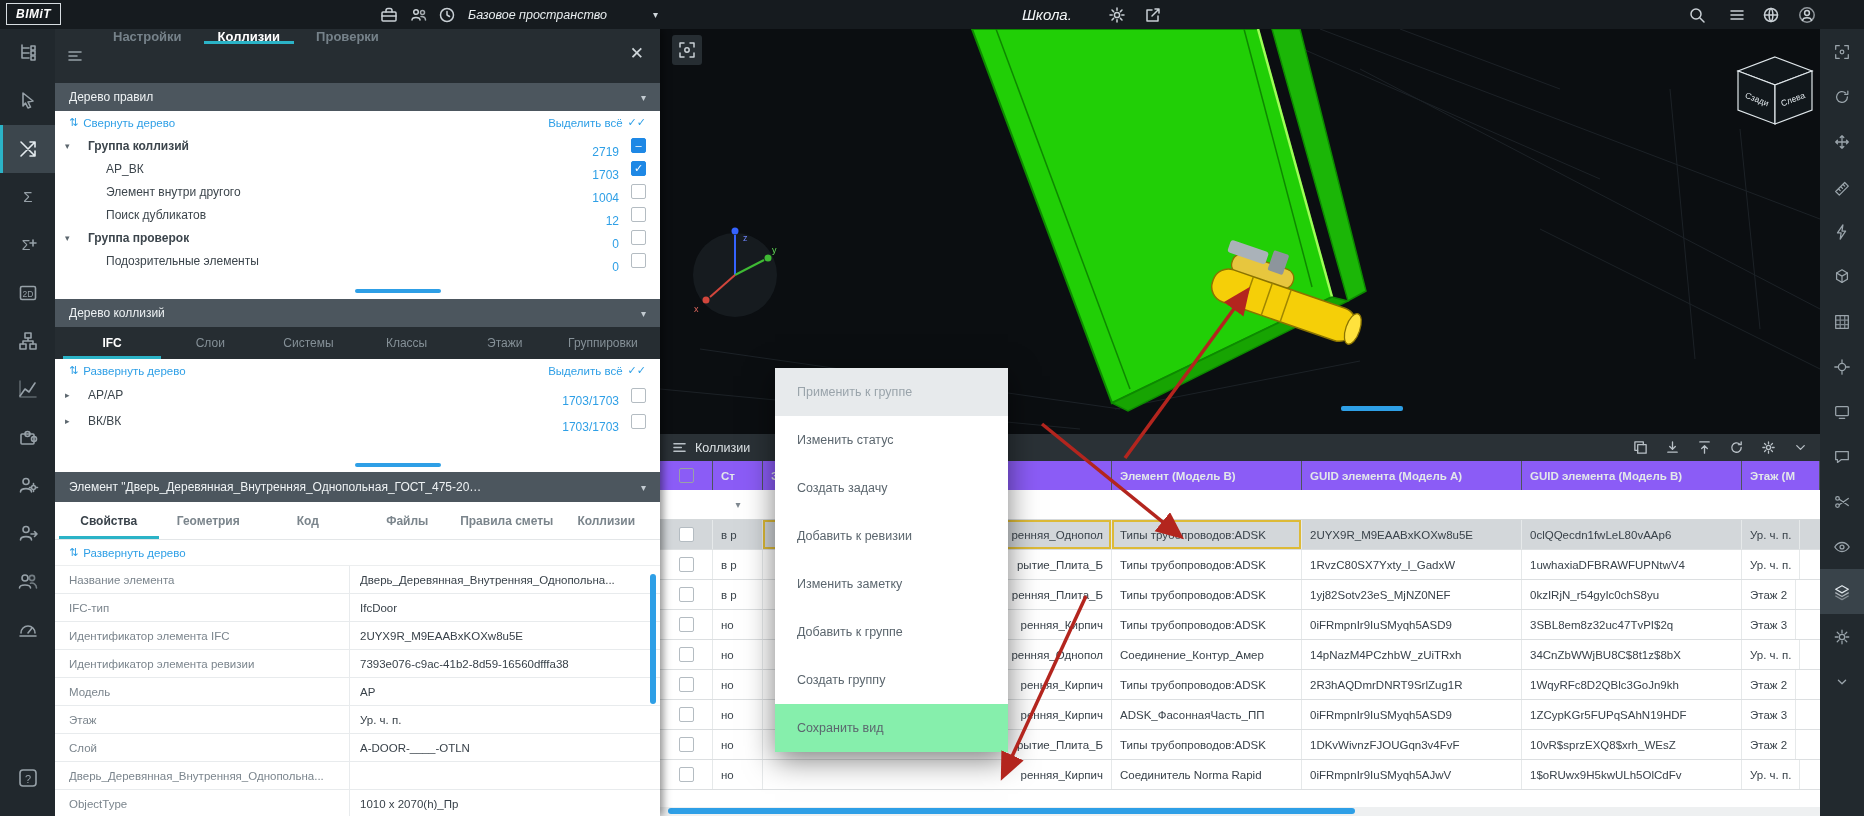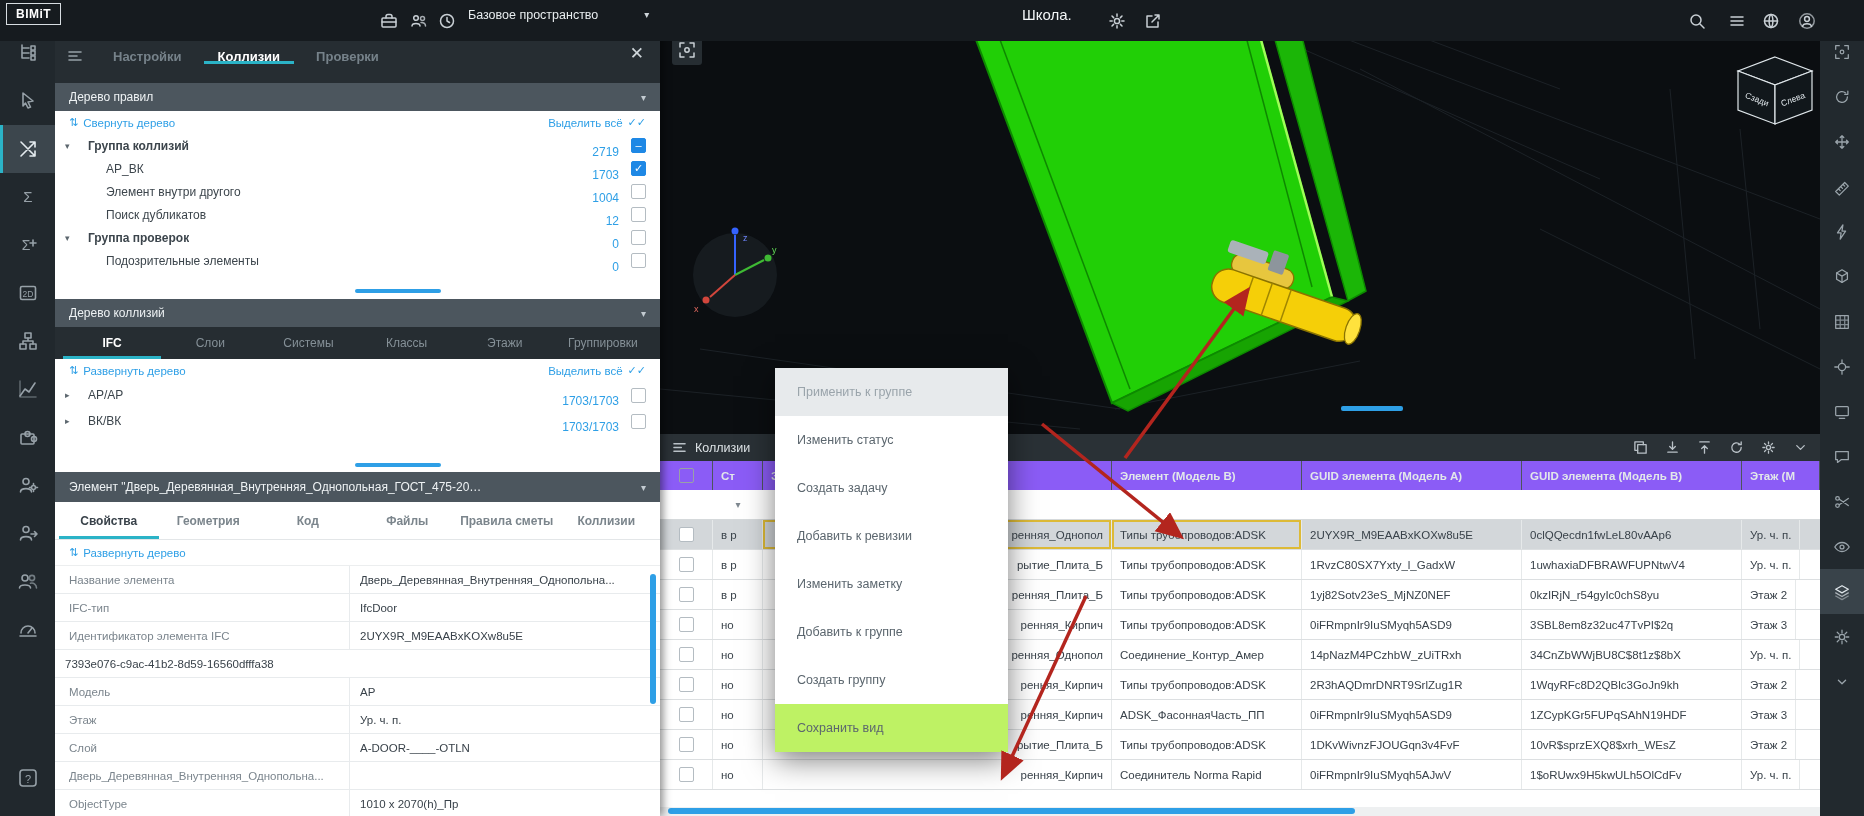--- a/index.html
+++ b/index.html
@@ -1,36 +1,36 @@
 <!DOCTYPE html>
 <html><head>
 <meta charset="utf-8">
 <style>
   *{margin:0;padding:0;box-sizing:border-box;}
   html,body{width:1864px;height:816px;overflow:hidden;background:#0b0e11;font-family:"Liberation Sans","DejaVu Sans",sans-serif;}
   .app{position:absolute;inset:0;width:1864px;height:816px;}
   
-  .topbar{position:absolute;left:0;top:0;width:1864px;height:41px;background:#161b1f;z-index:40;}
+  .topbar{position:absolute;left:0;top:0;width:1864px;height:29px;background:#161b1f;z-index:40;font-style:italic;}
   .logo{position:absolute;left:6px;top:3px;height:22px;display:flex;align-items:center;padding:0 9px;border:1px solid #d7dde1;color:#fff;font-weight:bold;font-size:12px;letter-spacing:.5px;}
   .tb-ic{position:absolute;top:50%;transform:translateY(-50%);width:22px;height:22px;display:flex;align-items:center;justify-content:center;cursor:pointer;}
   .tic{fill:none;stroke:#c9d0d5;stroke-width:1.5;stroke-linecap:round;stroke-linejoin:round;}
   .workspace{position:absolute;left:468px;top:0;height:29px;display:flex;align-items:center;color:#e8edef;font-size:12.5px;cursor:pointer;}
   .workspace .caret{margin-left:46px;color:#cfd6da;font-size:10px;}
   .tb-title{position:absolute;left:1022px;top:0;height:29px;display:flex;align-items:center;color:#f2f5f6;font-size:15px;}
   
   .left-rail{position:absolute;left:0;top:29px;width:55px;bottom:0;background:#21282d;z-index:35;}
   .rail-item{width:55px;height:48px;display:flex;align-items:center;justify-content:center;cursor:pointer;}
   .rail-item.active{background:#3c464d;box-shadow:inset 3px 0 0 #2bb3c7;}
   .ic{fill:none;stroke:#97a1a8;stroke-width:1.6;stroke-linecap:round;stroke-linejoin:round;}
   .rail-item.active .ic{stroke:#e4ebef;}
   .ic text{stroke:none;fill:#97a1a8;}
   .rail-help{position:absolute;bottom:14px;left:0;}
   
   .left-panel{position:absolute;left:55px;top:29px;width:605px;bottom:0;background:#fff;z-index:30;box-shadow:3px 0 8px rgba(0,0,0,.45);}
-  .ptabs{position:relative;height:54px;background:#262d32;display:flex;align-items:center;padding-left:44px;}
+  .ptabs{position:relative;height:54px;background:#262d32;display:flex;align-items:flex-start;padding-left:44px;}
   .pmenu{position:absolute;left:12px;top:19px;}
   .ptab-host{display:flex;align-items:stretch;gap:8px;}
   .ptab{display:flex;align-items:center;padding:0 14px;font-size:13px;color:#76828a;font-weight:bold;cursor:pointer;}
   .ptab.active{color:#fff;box-shadow:inset 0 -3px 0 #2bb3c7;}
   .pclose{position:absolute;right:16px;top:14px;color:#cfd6da;font-size:17px;cursor:pointer;}
   .shead{height:28px;background:#4c565e;color:#eef2f4;font-size:12px;display:flex;align-items:center;padding:0 14px;cursor:pointer;}
   .shead .tr{flex:1;white-space:nowrap;overflow:hidden;text-overflow:ellipsis;}
   .shcaret{margin-left:auto;color:#c3cbd1;font-size:10px;padding-left:8px;}
   .ehead{height:30px;}
   .rules-wrap{position:relative;height:188px;background:#fff;overflow:hidden;}
@@ -93,21 +93,21 @@
   
   .right-rail{position:absolute;right:0;top:29px;width:44px;bottom:0;background:#22292e;z-index:35;}
   .rr-item{width:44px;height:45px;display:flex;align-items:center;justify-content:center;cursor:pointer;}
   .rr-item.active{background:#39434a;}
   .ric{fill:none;stroke:#9aa4ab;stroke-width:1.4;stroke-linecap:round;stroke-linejoin:round;}
   .rr-item.active .ric{stroke:#dfe6ea;}
   
   .cmenu{position:absolute;left:775px;top:368px;width:233px;background:#fff;box-shadow:0 8px 28px rgba(0,0,0,.5);z-index:45;}
   .mi{height:48px;display:flex;align-items:center;padding:8px 22px;font-size:12.5px;color:#5b666e;white-space:nowrap;cursor:pointer;}
   .mi.dis{background:#e7eaec;color:#9aa4ab;cursor:default;}
-  .mi.hl{background:#bef264;}
+  .mi.hl{background:#86efac;}
   
   .arrows{position:absolute;inset:0;z-index:60;pointer-events:none;}
 </style>
 </head>
 <body>
 
 <div class="app">
 
   <header class="topbar">
     <div class="logo">BIMiT</div>
@@ -399,20 +399,21 @@
           </div>
           <div class="prow">
             <div class="pname">IFC-тип</div>
             <div class="pval">IfcDoor</div>
           </div>
           <div class="prow">
             <div class="pname">Идентификатор элемента IFC</div>
             <div class="pval">2UYX9R_M9EAABxKOXw8u5E</div>
           </div>
           <div class="prow">
+            <div class="pname">Идентификатор элемента ревизии</div>
             <div class="pval">7393e076-c9ac-41b2-8d59-16560dfffa38</div>
           </div>
           <div class="prow">
             <div class="pname">Модель</div>
             <div class="pval">АР</div>
           </div>
           <div class="prow">
             <div class="pname">Этаж</div>
             <div class="pval">Ур. ч. п.</div>
           </div>

